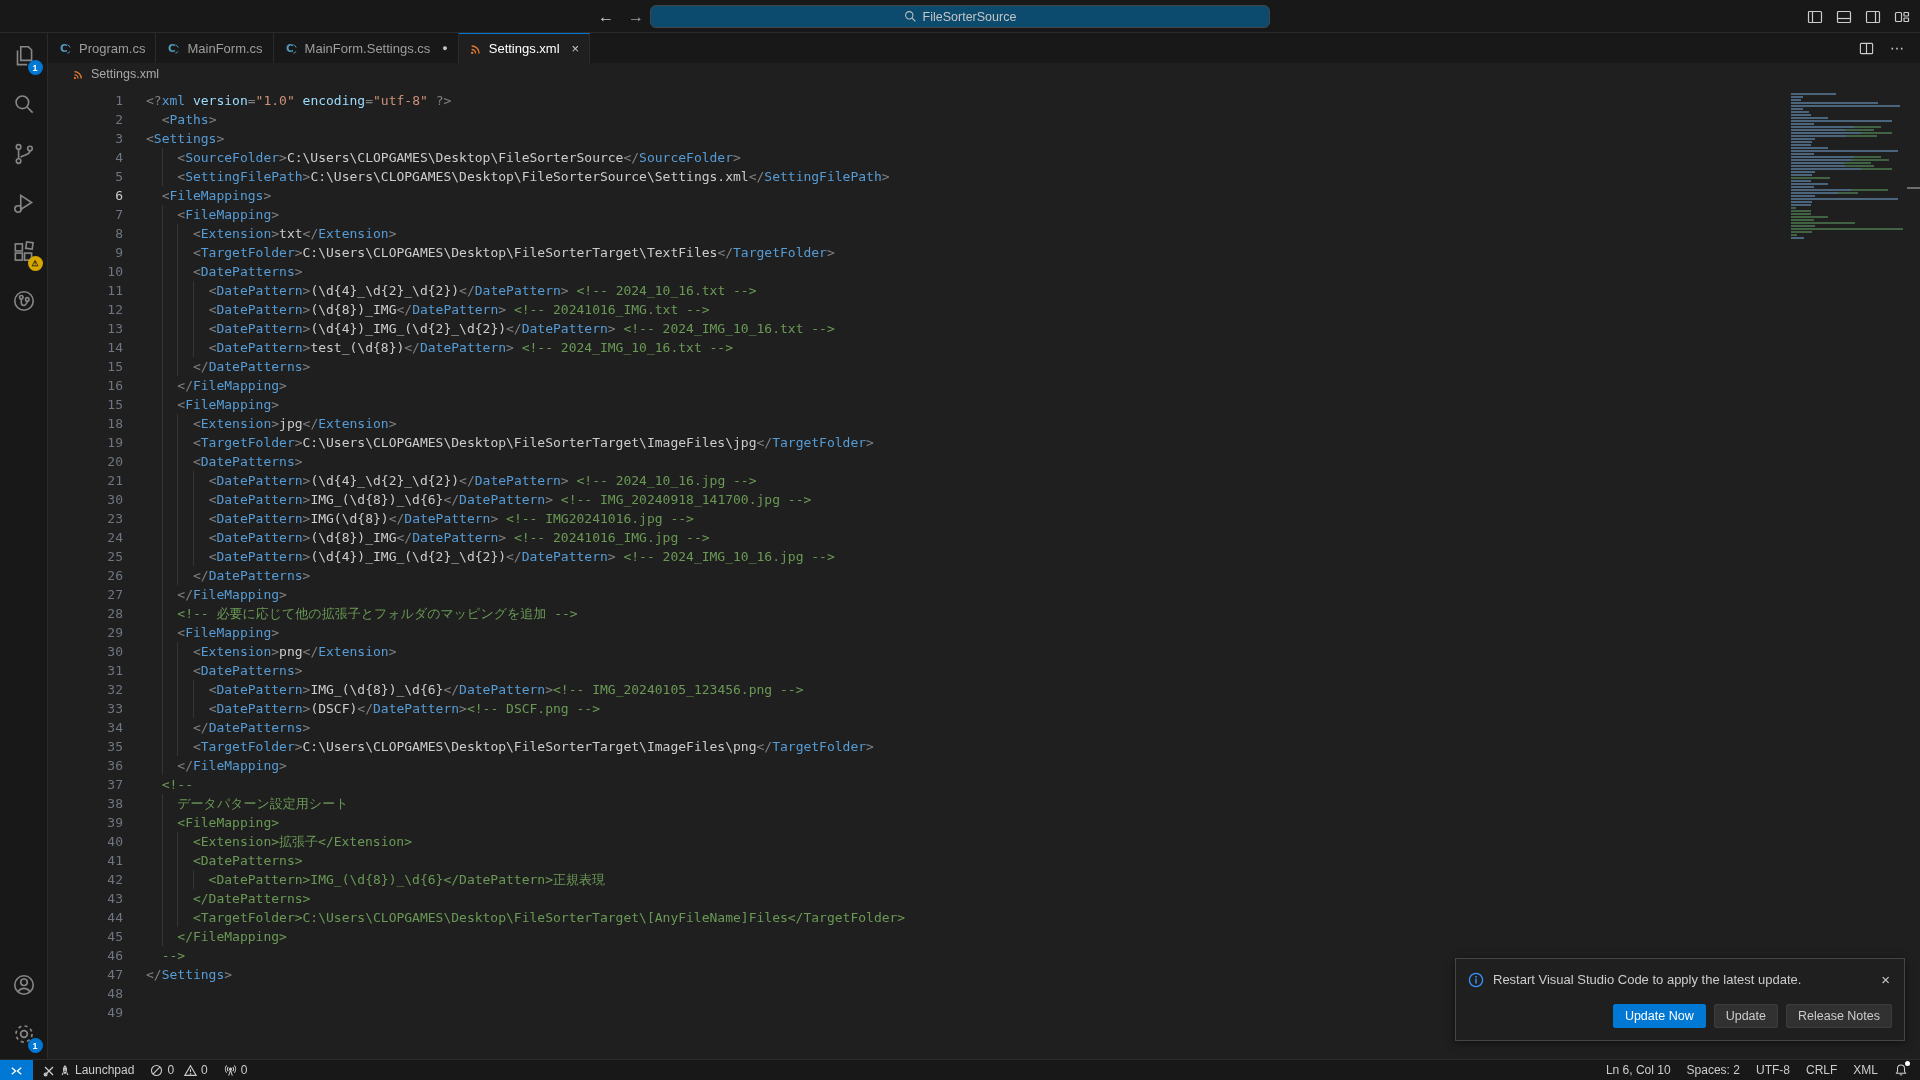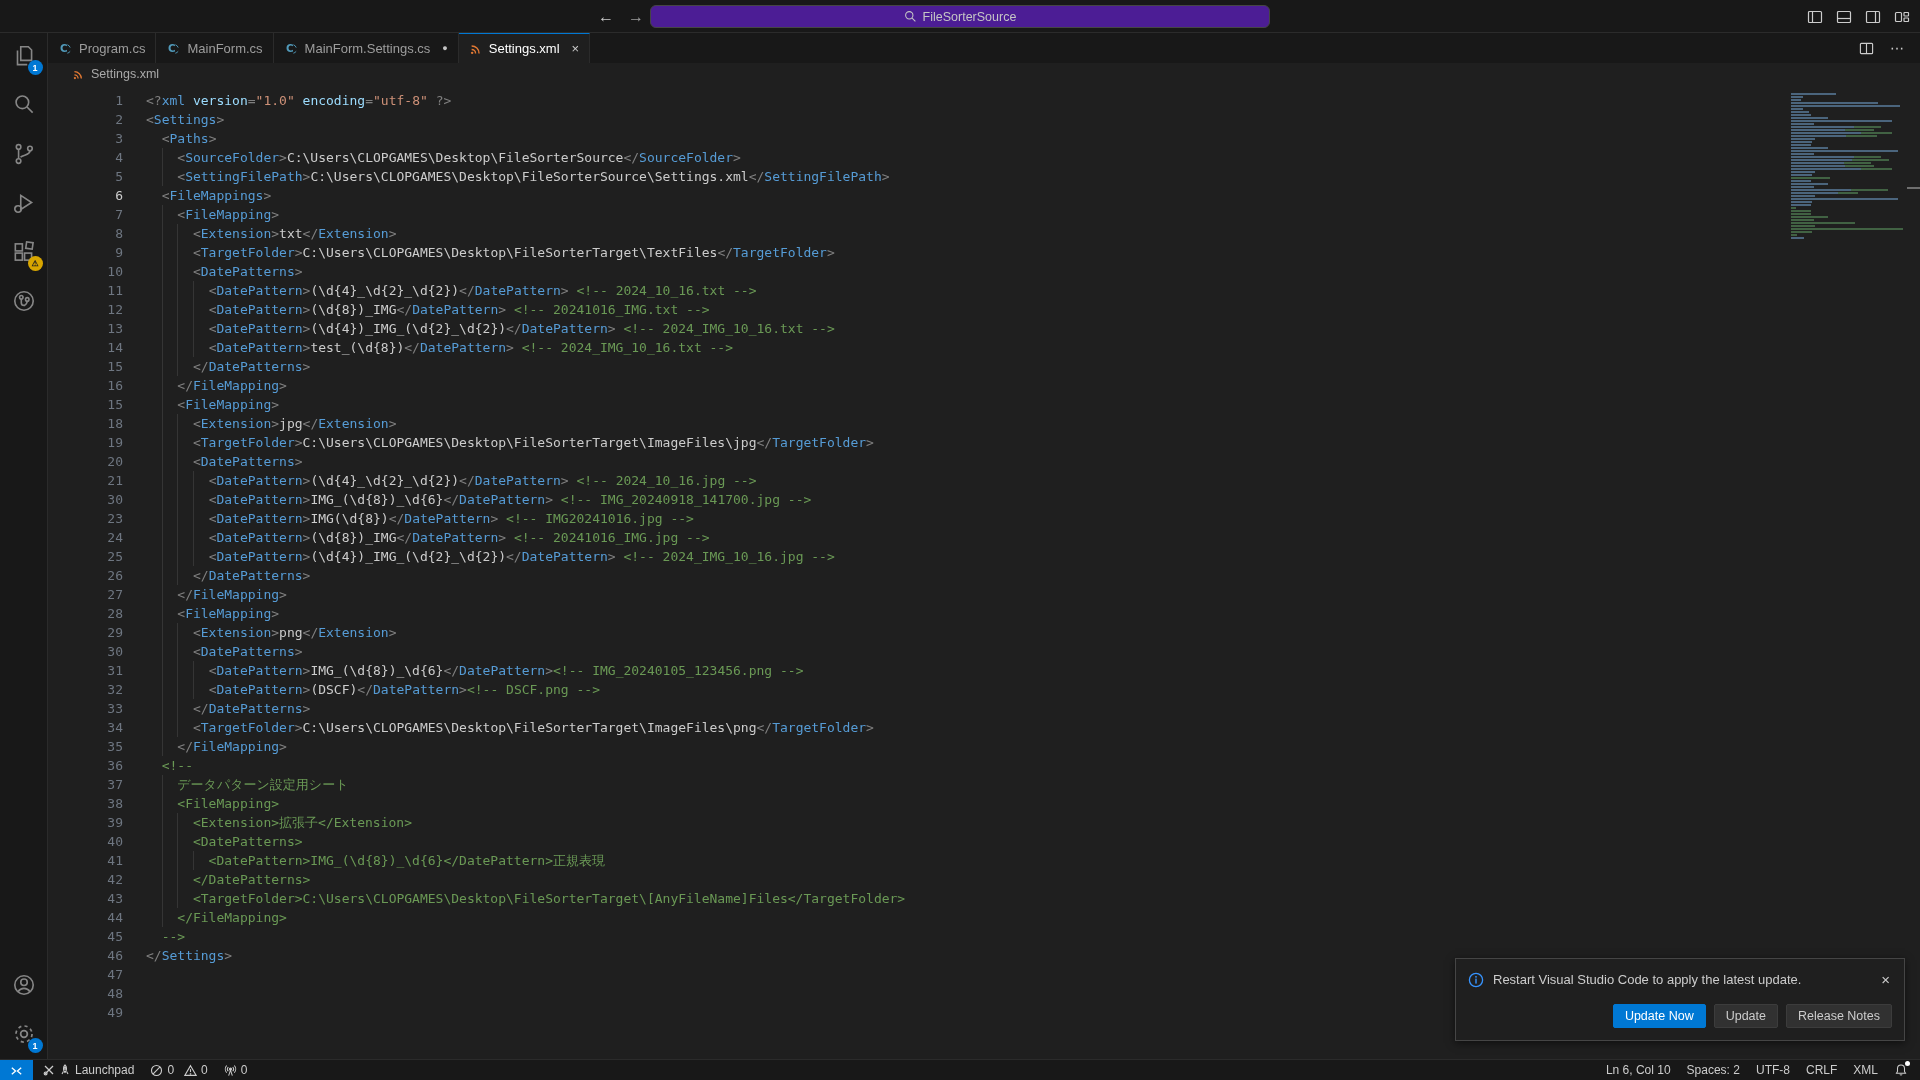--- a/index.html
+++ b/index.html
@@ -5,21 +5,21 @@
   * { margin:0; padding:0; box-sizing:border-box; }
   html,body { width:1920px; height:1080px; overflow:hidden; background:#1f1f1f;
               font-family:"Liberation Sans", sans-serif; color:#cccccc; }
 
   
   .titlebar { position:relative; height:33px; background:#181818; border-bottom:1px solid #2b2b2b; }
   .nav-arrows { position:absolute; left:598px; top:0; height:33px; display:flex; align-items:center; gap:14px; }
   .nav-arrow { font-size:16px; color:#cccccc; cursor:pointer; line-height:1; }
   .nav-arrow.fwd { color:#9d9d9d; }
   .command-center { position:absolute; left:650px; top:5px; width:620px; height:23px;
-      background:#4c1d95; border:1px solid #454545; border-radius:6px;
+      background:#0c4a6e; border:1px solid #454545; border-radius:6px;
       display:flex; align-items:center; justify-content:center; gap:6px;
       font-size:12.5px; color:#c5c5c5; cursor:pointer; }
   .title-actions { position:absolute; right:10px; top:0; height:33px; display:flex; align-items:center; gap:12px; }
   .ticon { width:17px; height:17px; display:flex; align-items:center; justify-content:center; cursor:pointer; }
 
   
   .shell { display:flex; height:1026px; }
 
   
   .activitybar { width:48px; background:#181818; border-right:1px solid #2b2b2b;
@@ -82,21 +82,21 @@
           background:#313131; border:1px solid #3c3c3c; color:#cccccc; font-family:"Liberation Sans",sans-serif; }
   .tbtn.primary { background:var(--accent,#0078d4); border-color:var(--accent,#0078d4); color:#ffffff; }
 
   
   .statusbar { height:21px; background:#181818; border-top:1px solid #2b2b2b;
                display:flex; align-items:center; font-size:12px; color:#cccccc; }
   .sb-remote { width:33px; height:100%; background:var(--accent,#0078d4); display:flex;
                align-items:center; justify-content:center; cursor:pointer; }
   .sb-left { display:flex; align-items:center; gap:16px; margin-left:10px; }
   .sb-right { margin-left:auto; display:flex; align-items:center; gap:16px; padding-right:12px; }
-  .sb-item { display:flex; align-items:center; gap:4px; cursor:pointer; white-space:nowrap; }
+  .sb-item { display:flex; align-items:flex-end; gap:4px; cursor:pointer; white-space:nowrap; }
   .bell-wrap { position:relative; }
   .bell-dot { position:absolute; right:-2px; top:-2px; width:5px; height:5px; border-radius:50%; background:#ffffff; }
 
   svg { display:block; }
 </style>
 </head>
 <body>
 
 <div class="titlebar">
   <div class="nav-arrows">
@@ -355,22 +355,22 @@
             <div class="row">43</div>
             <div class="row">44</div>
             <div class="row">45</div>
             <div class="row">46</div>
             <div class="row">47</div>
             <div class="row">48</div>
             <div class="row">49</div>
           </div>
         <div class="codelines" id="codelines">
             <div class="row"><span class="tok-punc">&lt;?</span><span class="tok-tag">xml</span><span class="tok-punc"> </span><span class="tok-attr">version</span><span class="tok-punc">=</span><span class="tok-str">"1.0"</span><span class="tok-punc"> </span><span class="tok-attr">encoding</span><span class="tok-punc">=</span><span class="tok-str">"utf-8"</span><span class="tok-punc"> </span><span class="tok-punc">?</span><span class="tok-punc">&gt;</span></div>
+            <div class="row"><span class="tok-txt">  </span><span class="tok-punc">&lt;</span><span class="tok-tag">Paths</span><span class="tok-punc">&gt;</span></div>
             <div class="row"><span class="tok-punc">&lt;</span><span class="tok-tag">Settings</span><span class="tok-punc">&gt;</span></div>
-            <div class="row"><span class="tok-txt">  </span><span class="tok-punc">&lt;</span><span class="tok-tag">Paths</span><span class="tok-punc">&gt;</span></div>
             <div class="row"><span class="guide" style="left:2ch"></span><span class="tok-txt">    </span><span class="tok-punc">&lt;</span><span class="tok-tag">SourceFolder</span><span class="tok-punc">&gt;</span><span class="tok-txt">C:\Users\CLOPGAMES\Desktop\FileSorterSource</span><span class="tok-punc">&lt;/</span><span class="tok-tag">SourceFolder</span><span class="tok-punc">&gt;</span></div>
             <div class="row"><span class="guide" style="left:2ch"></span><span class="tok-txt">    </span><span class="tok-punc">&lt;</span><span class="tok-tag">SettingFilePath</span><span class="tok-punc">&gt;</span><span class="tok-txt">C:\Users\CLOPGAMES\Desktop\FileSorterSource\Settings.xml</span><span class="tok-punc">&lt;/</span><span class="tok-tag">SettingFilePath</span><span class="tok-punc">&gt;</span></div>
             <div class="row"><span class="tok-txt">  </span><span class="tok-punc">&lt;</span><span class="tok-tag">FileMappings</span><span class="tok-punc">&gt;</span></div>
             <div class="row"><span class="guide" style="left:2ch"></span><span class="tok-txt">    </span><span class="tok-punc">&lt;</span><span class="tok-tag">FileMapping</span><span class="tok-punc">&gt;</span></div>
             <div class="row"><span class="guide" style="left:2ch"></span><span class="guide" style="left:4ch"></span><span class="tok-txt">      </span><span class="tok-punc">&lt;</span><span class="tok-tag">Extension</span><span class="tok-punc">&gt;</span><span class="tok-txt">txt</span><span class="tok-punc">&lt;/</span><span class="tok-tag">Extension</span><span class="tok-punc">&gt;</span></div>
             <div class="row"><span class="guide" style="left:2ch"></span><span class="guide" style="left:4ch"></span><span class="tok-txt">      </span><span class="tok-punc">&lt;</span><span class="tok-tag">TargetFolder</span><span class="tok-punc">&gt;</span><span class="tok-txt">C:\Users\CLOPGAMES\Desktop\FileSorterTarget\TextFiles</span><span class="tok-punc">&lt;/</span><span class="tok-tag">TargetFolder</span><span class="tok-punc">&gt;</span></div>
             <div class="row"><span class="guide" style="left:2ch"></span><span class="guide" style="left:4ch"></span><span class="tok-txt">      </span><span class="tok-punc">&lt;</span><span class="tok-tag">DatePatterns</span><span class="tok-punc">&gt;</span></div>
             <div class="row"><span class="guide" style="left:2ch"></span><span class="guide" style="left:4ch"></span><span class="guide" style="left:6ch"></span><span class="tok-txt">        </span><span class="tok-punc">&lt;</span><span class="tok-tag">DatePattern</span><span class="tok-punc">&gt;</span><span class="tok-txt">(\d{4}_\d{2}_\d{2})</span><span class="tok-punc">&lt;/</span><span class="tok-tag">DatePattern</span><span class="tok-punc">&gt;</span><span class="tok-txt"> </span><span class="tok-cmt">&lt;!-- 2024_10_16.txt --&gt;</span></div>
             <div class="row"><span class="guide" style="left:2ch"></span><span class="guide" style="left:4ch"></span><span class="guide" style="left:6ch"></span><span class="tok-txt">        </span><span class="tok-punc">&lt;</span><span class="tok-tag">DatePattern</span><span class="tok-punc">&gt;</span><span class="tok-txt">(\d{8})_IMG</span><span class="tok-punc">&lt;/</span><span class="tok-tag">DatePattern</span><span class="tok-punc">&gt;</span><span class="tok-txt"> </span><span class="tok-cmt">&lt;!-- 20241016_IMG.txt --&gt;</span></div>
             <div class="row"><span class="guide" style="left:2ch"></span><span class="guide" style="left:4ch"></span><span class="guide" style="left:6ch"></span><span class="tok-txt">        </span><span class="tok-punc">&lt;</span><span class="tok-tag">DatePattern</span><span class="tok-punc">&gt;</span><span class="tok-txt">(\d{4})_IMG_(\d{2}_\d{2})</span><span class="tok-punc">&lt;/</span><span class="tok-tag">DatePattern</span><span class="tok-punc">&gt;</span><span class="tok-txt"> </span><span class="tok-cmt">&lt;!-- 2024_IMG_10_16.txt --&gt;</span></div>
@@ -381,20 +381,21 @@
             <div class="row"><span class="guide" style="left:2ch"></span><span class="guide" style="left:4ch"></span><span class="tok-txt">      </span><span class="tok-punc">&lt;</span><span class="tok-tag">Extension</span><span class="tok-punc">&gt;</span><span class="tok-txt">jpg</span><span class="tok-punc">&lt;/</span><span class="tok-tag">Extension</span><span class="tok-punc">&gt;</span></div>
             <div class="row"><span class="guide" style="left:2ch"></span><span class="guide" style="left:4ch"></span><span class="tok-txt">      </span><span class="tok-punc">&lt;</span><span class="tok-tag">TargetFolder</span><span class="tok-punc">&gt;</span><span class="tok-txt">C:\Users\CLOPGAMES\Desktop\FileSorterTarget\ImageFiles\jpg</span><span class="tok-punc">&lt;/</span><span class="tok-tag">TargetFolder</span><span class="tok-punc">&gt;</span></div>
             <div class="row"><span class="guide" style="left:2ch"></span><span class="guide" style="left:4ch"></span><span class="tok-txt">      </span><span class="tok-punc">&lt;</span><span class="tok-tag">DatePatterns</span><span class="tok-punc">&gt;</span></div>
             <div class="row"><span class="guide" style="left:2ch"></span><span class="guide" style="left:4ch"></span><span class="guide" style="left:6ch"></span><span class="tok-txt">        </span><span class="tok-punc">&lt;</span><span class="tok-tag">DatePattern</span><span class="tok-punc">&gt;</span><span class="tok-txt">(\d{4}_\d{2}_\d{2})</span><span class="tok-punc">&lt;/</span><span class="tok-tag">DatePattern</span><span class="tok-punc">&gt;</span><span class="tok-txt"> </span><span class="tok-cmt">&lt;!-- 2024_10_16.jpg --&gt;</span></div>
             <div class="row"><span class="guide" style="left:2ch"></span><span class="guide" style="left:4ch"></span><span class="guide" style="left:6ch"></span><span class="tok-txt">        </span><span class="tok-punc">&lt;</span><span class="tok-tag">DatePattern</span><span class="tok-punc">&gt;</span><span class="tok-txt">IMG_(\d{8})_\d{6}</span><span class="tok-punc">&lt;/</span><span class="tok-tag">DatePattern</span><span class="tok-punc">&gt;</span><span class="tok-txt"> </span><span class="tok-cmt">&lt;!-- IMG_20240918_141700.jpg --&gt;</span></div>
             <div class="row"><span class="guide" style="left:2ch"></span><span class="guide" style="left:4ch"></span><span class="guide" style="left:6ch"></span><span class="tok-txt">        </span><span class="tok-punc">&lt;</span><span class="tok-tag">DatePattern</span><span class="tok-punc">&gt;</span><span class="tok-txt">IMG(\d{8})</span><span class="tok-punc">&lt;/</span><span class="tok-tag">DatePattern</span><span class="tok-punc">&gt;</span><span class="tok-txt"> </span><span class="tok-cmt">&lt;!-- IMG20241016.jpg --&gt;</span></div>
             <div class="row"><span class="guide" style="left:2ch"></span><span class="guide" style="left:4ch"></span><span class="guide" style="left:6ch"></span><span class="tok-txt">        </span><span class="tok-punc">&lt;</span><span class="tok-tag">DatePattern</span><span class="tok-punc">&gt;</span><span class="tok-txt">(\d{8})_IMG</span><span class="tok-punc">&lt;/</span><span class="tok-tag">DatePattern</span><span class="tok-punc">&gt;</span><span class="tok-txt"> </span><span class="tok-cmt">&lt;!-- 20241016_IMG.jpg --&gt;</span></div>
             <div class="row"><span class="guide" style="left:2ch"></span><span class="guide" style="left:4ch"></span><span class="guide" style="left:6ch"></span><span class="tok-txt">        </span><span class="tok-punc">&lt;</span><span class="tok-tag">DatePattern</span><span class="tok-punc">&gt;</span><span class="tok-txt">(\d{4})_IMG_(\d{2}_\d{2})</span><span class="tok-punc">&lt;/</span><span class="tok-tag">DatePattern</span><span class="tok-punc">&gt;</span><span class="tok-txt"> </span><span class="tok-cmt">&lt;!-- 2024_IMG_10_16.jpg --&gt;</span></div>
             <div class="row"><span class="guide" style="left:2ch"></span><span class="guide" style="left:4ch"></span><span class="tok-txt">      </span><span class="tok-punc">&lt;/</span><span class="tok-tag">DatePatterns</span><span class="tok-punc">&gt;</span></div>
             <div class="row"><span class="guide" style="left:2ch"></span><span class="tok-txt">    </span><span class="tok-punc">&lt;/</span><span class="tok-tag">FileMapping</span><span class="tok-punc">&gt;</span></div>
+            <div class="row"><span class="guide" style="left:2ch"></span><span class="tok-txt">    </span><span class="tok-cmt">&lt;!-- 必要に応じて他の拡張子とフォルダのマッピングを追加 --&gt;</span></div>
             <div class="row"><span class="guide" style="left:2ch"></span><span class="tok-txt">    </span><span class="tok-punc">&lt;</span><span class="tok-tag">FileMapping</span><span class="tok-punc">&gt;</span></div>
             <div class="row"><span class="guide" style="left:2ch"></span><span class="guide" style="left:4ch"></span><span class="tok-txt">      </span><span class="tok-punc">&lt;</span><span class="tok-tag">Extension</span><span class="tok-punc">&gt;</span><span class="tok-txt">png</span><span class="tok-punc">&lt;/</span><span class="tok-tag">Extension</span><span class="tok-punc">&gt;</span></div>
             <div class="row"><span class="guide" style="left:2ch"></span><span class="guide" style="left:4ch"></span><span class="tok-txt">      </span><span class="tok-punc">&lt;</span><span class="tok-tag">DatePatterns</span><span class="tok-punc">&gt;</span></div>
             <div class="row"><span class="guide" style="left:2ch"></span><span class="guide" style="left:4ch"></span><span class="guide" style="left:6ch"></span><span class="tok-txt">        </span><span class="tok-punc">&lt;</span><span class="tok-tag">DatePattern</span><span class="tok-punc">&gt;</span><span class="tok-txt">IMG_(\d{8})_\d{6}</span><span class="tok-punc">&lt;/</span><span class="tok-tag">DatePattern</span><span class="tok-punc">&gt;</span><span class="tok-cmt">&lt;!-- IMG_20240105_123456.png --&gt;</span></div>
             <div class="row"><span class="guide" style="left:2ch"></span><span class="guide" style="left:4ch"></span><span class="guide" style="left:6ch"></span><span class="tok-txt">        </span><span class="tok-punc">&lt;</span><span class="tok-tag">DatePattern</span><span class="tok-punc">&gt;</span><span class="tok-txt">(DSCF)</span><span class="tok-punc">&lt;/</span><span class="tok-tag">DatePattern</span><span class="tok-punc">&gt;</span><span class="tok-cmt">&lt;!-- DSCF.png --&gt;</span></div>
             <div class="row"><span class="guide" style="left:2ch"></span><span class="guide" style="left:4ch"></span><span class="tok-txt">      </span><span class="tok-punc">&lt;/</span><span class="tok-tag">DatePatterns</span><span class="tok-punc">&gt;</span></div>
             <div class="row"><span class="guide" style="left:2ch"></span><span class="guide" style="left:4ch"></span><span class="tok-txt">      </span><span class="tok-punc">&lt;</span><span class="tok-tag">TargetFolder</span><span class="tok-punc">&gt;</span><span class="tok-txt">C:\Users\CLOPGAMES\Desktop\FileSorterTarget\ImageFiles\png</span><span class="tok-punc">&lt;/</span><span class="tok-tag">TargetFolder</span><span class="tok-punc">&gt;</span></div>
             <div class="row"><span class="guide" style="left:2ch"></span><span class="tok-txt">    </span><span class="tok-punc">&lt;/</span><span class="tok-tag">FileMapping</span><span class="tok-punc">&gt;</span></div>
             <div class="row"><span class="tok-txt">  </span><span class="tok-cmt">&lt;!--</span></div>
             <div class="row"><span class="guide" style="left:2ch"></span><span class="tok-cmt">    データパターン設定用シート</span></div>

